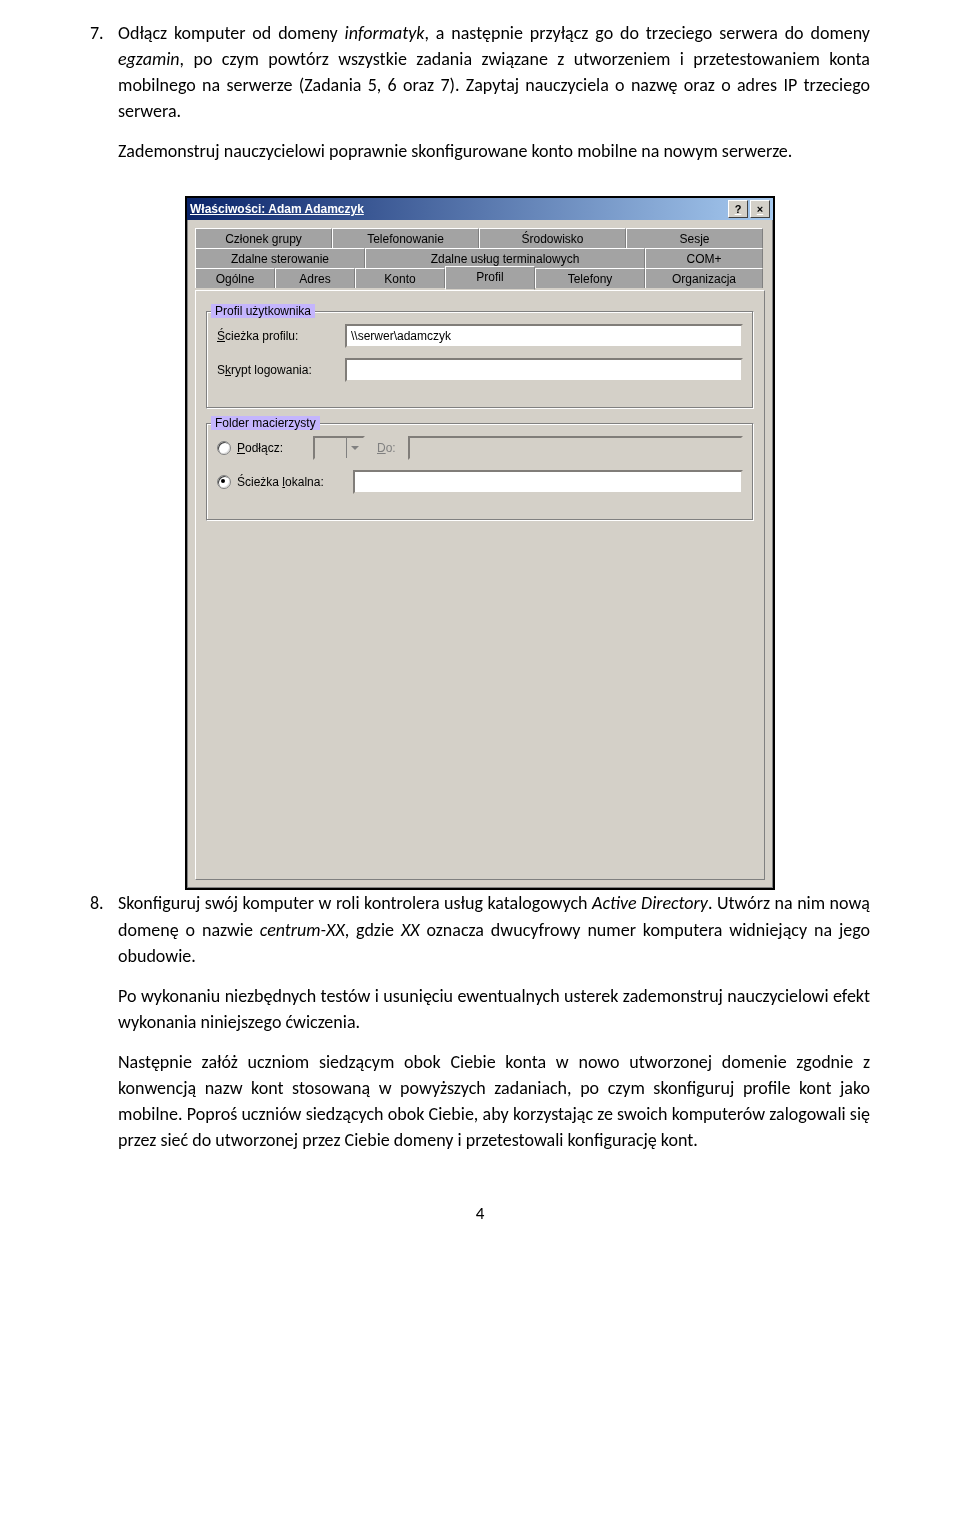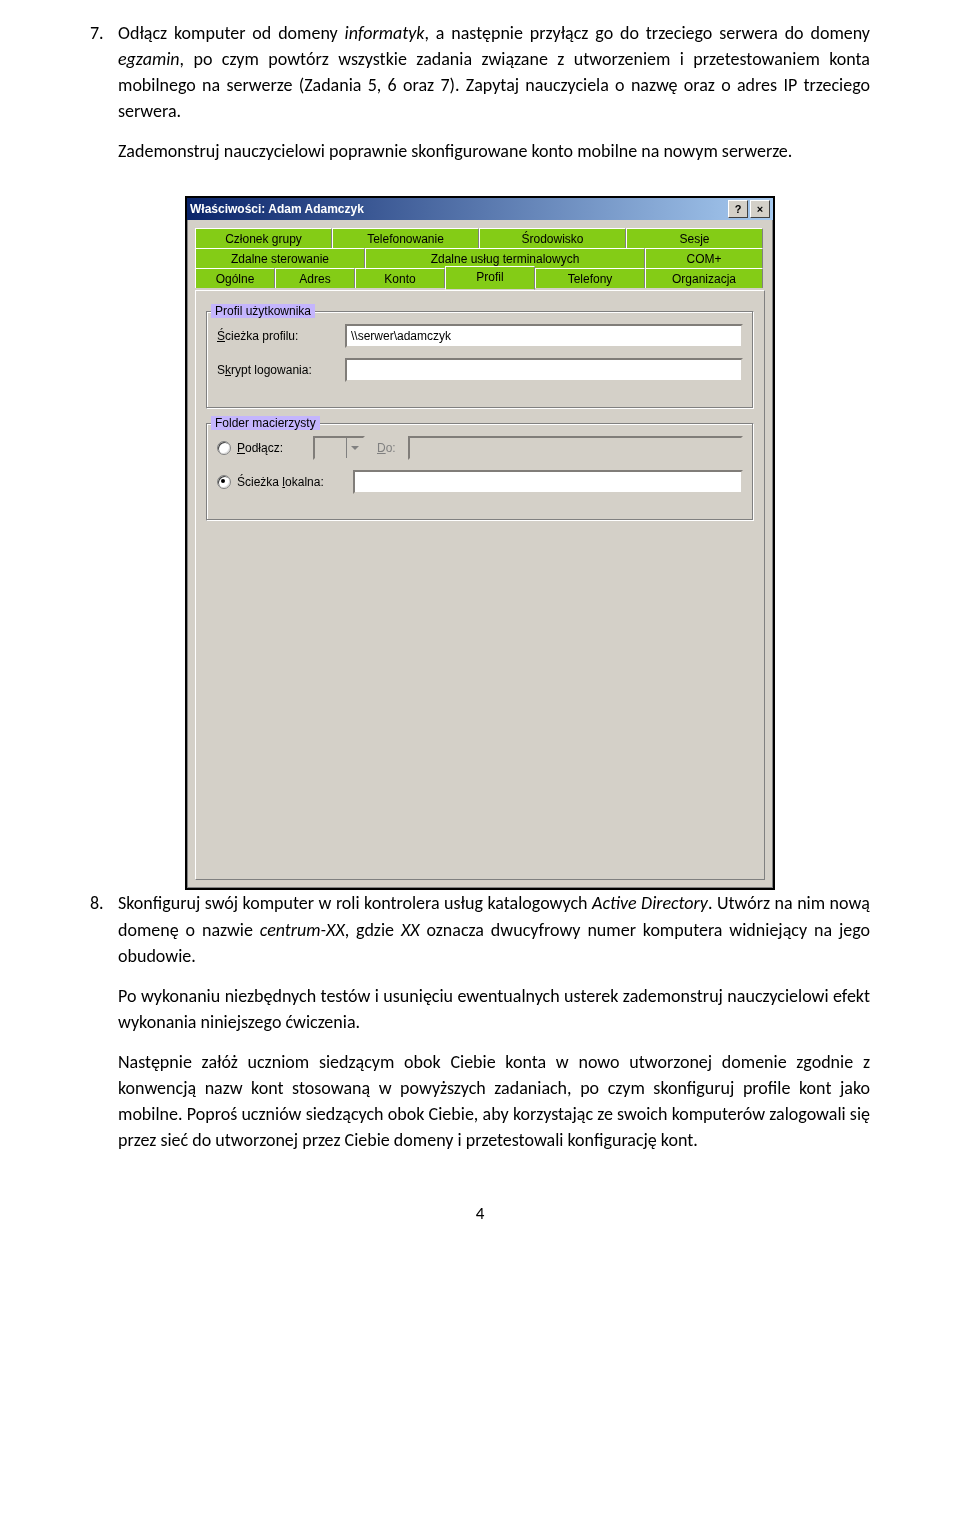--- a/index.html
+++ b/index.html
@@ -6,26 +6,26 @@
   .page{width:960px;min-height:1521px;margin:0 auto;padding:20px 90px 30px 90px;box-sizing:border-box;position:relative;}
   .body-text{font-size:18px;line-height:1.45;text-align:justify;}
   .item7{display:flex;margin-bottom:6px;}
   .item7 .num{width:28px;flex-shrink:0;}
   .item7 .content{flex:1;}
   .para{margin:14px 0;}
   em{font-style:italic;}
   .caption{text-align:center;font-size:18px;margin:30px 0 24px 0;}
   .figure{width:590px;margin:18px auto 0 auto;}
   .dialog{font-family:Tahoma,Arial,sans-serif;font-size:12px;color:#000;border:2px solid #000;background:#d4d0c8;box-shadow:0 0 0 1px #808080 inset;}
-  .titlebar{height:22px;background:linear-gradient(to right,#0a246a,#a6caf0);color:#fff;display:flex;align-items:center;justify-content:space-between;padding:0 3px;font-weight:bold;font-size:12px;}
+  .titlebar{height:22px;background:linear-gradient(to right,#0a246a,#a6caf0);color:#fff;display:flex;align-items:center;justify-content:space-between;padding:0 3px;font-weight:bold;font-size:12px;text-decoration:underline;}
   .titlebar-buttons{display:flex;gap:2px;}
   .titlebar-btn{width:18px;height:16px;background:#d4d0c8;border:1px solid #fff;border-right-color:#404040;border-bottom-color:#404040;display:flex;align-items:center;justify-content:center;color:#000;font-weight:bold;font-size:11px;font-family:Arial;cursor:default;}
   .tab-area{padding:8px 8px 8px 8px;}
   .tabs{position:relative;height:42px;}
-  .tab{position:absolute;height:20px;line-height:20px;background:#84cc16;border:1px solid #fff;border-right-color:#808080;border-bottom:none;text-align:center;font-size:12px;padding:0 4px;box-sizing:border-box;}
+  .tab{position:absolute;height:20px;line-height:20px;background:#a3a3a3;border:1px solid #fff;border-right-color:#808080;border-bottom:none;text-align:center;font-size:12px;padding:0 4px;box-sizing:border-box;}
   .tab.selected{z-index:3;border-bottom:1px solid #d4d0c8;height:22px;top:19px;}
   .tab-panel{border:1px solid #fff;border-right-color:#808080;border-bottom-color:#808080;background:#d4d0c8;height:590px;padding:12px 10px;box-sizing:border-box;position:relative;}
   .group{border:1px solid #808080;border-right-color:#fff;border-bottom-color:#fff;box-shadow:inset -1px -1px 0 #808080,inset 1px 1px 0 #fff;margin:8px 0 14px 0;padding:12px 10px 16px 10px;position:relative;}
   .group-title{position:absolute;top:-8px;left:4px;background:#c4b5fd;padding:0 4px;font-size:12px;}
   .field-row{display:flex;align-items:center;margin-bottom:10px;}
   .field-label{width:128px;font-size:12px;}
   .field-input{flex:1;height:20px;background:#fff;border:2px inset #d4d0c8;font-size:12px;padding:0 4px;display:flex;align-items:center;font-family:Tahoma,Arial,sans-serif;}
   .radio-row{display:flex;align-items:center;margin-bottom:10px;gap:6px;}
   .radio{width:12px;height:12px;border-radius:50%;background:#fff;border:1px solid #808080;box-shadow:inset -1px -1px 0 #dfdfdf,inset 1px 1px 0 #404040;position:relative;flex-shrink:0;}
   .radio.checked::after{content:"";position:absolute;width:4px;height:4px;border-radius:50%;background:#000;left:3px;top:3px;}

